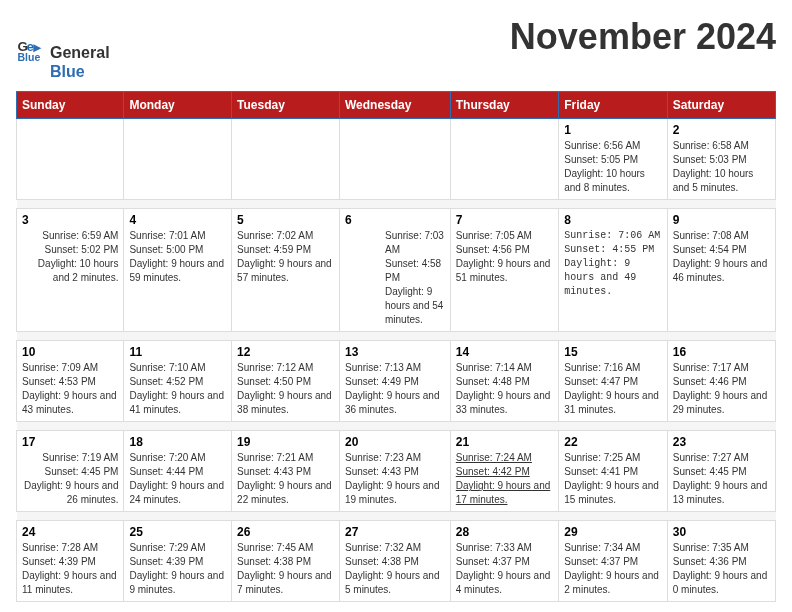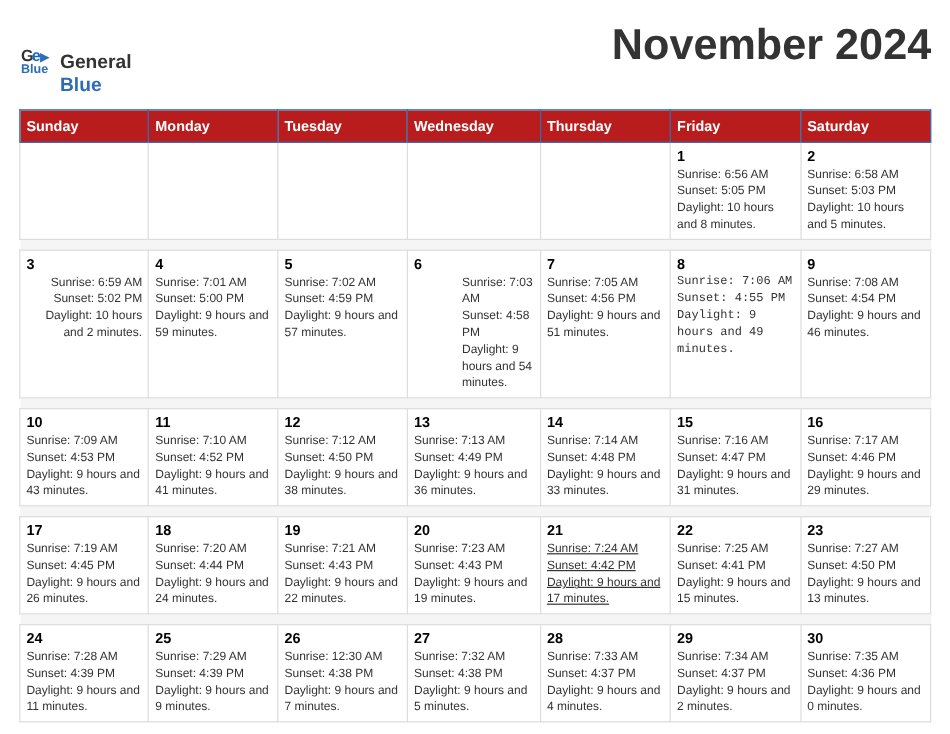--- a/index.html
+++ b/index.html
@@ -225,21 +225,21 @@
 Sunset: 4:46 PM
 Daylight: 9 hours and 29 minutes.</div>
         </td>
       </tr>
       <tr class="row-spacer">
         <td colspan="7"></td>
       </tr>
       <tr>
         <td>
           <span class="day-num">17</span>
-          <div class="day-info" style="white-space: pre-line;">Sunrise: 7:19 AM
+          <div class="day-info" style="white-space: pre-line; text-align: right;">Sunrise: 7:19 AM
 Sunset: 4:45 PM
 Daylight: 9 hours and 26 minutes.</div>
         </td>
         <td>
           <span class="day-num">18</span>
           <div class="day-info" style="white-space: pre-line;">Sunrise: 7:20 AM
 Sunset: 4:44 PM
 Daylight: 9 hours and 24 minutes.</div>
         </td>
         <td>
@@ -262,21 +262,21 @@
         </td>
         <td>
           <span class="day-num">22</span>
           <div class="day-info" style="white-space: pre-line;">Sunrise: 7:25 AM
 Sunset: 4:41 PM
 Daylight: 9 hours and 15 minutes.</div>
         </td>
         <td>
           <span class="day-num">23</span>
           <div class="day-info" style="white-space: pre-line;">Sunrise: 7:27 AM
-Sunset: 4:50 PM
+Sunset: 4:45 PM
 Daylight: 9 hours and 13 minutes.</div>
         </td>
       </tr>
       <tr class="row-spacer">
         <td colspan="7"></td>
       </tr>
       <tr>
         <td>
           <span class="day-num">24</span>
           <div class="day-info" style="white-space: pre-line;">Sunrise: 7:28 AM
@@ -284,21 +284,21 @@
 Daylight: 9 hours and 11 minutes.</div>
         </td>
         <td>
           <span class="day-num">25</span>
           <div class="day-info" style="white-space: pre-line;">Sunrise: 7:29 AM
 Sunset: 4:39 PM
 Daylight: 9 hours and 9 minutes.</div>
         </td>
         <td>
           <span class="day-num">26</span>
-          <div class="day-info" style="white-space: pre-line;">Sunrise: 12:30 AM
+          <div class="day-info" style="white-space: pre-line;">Sunrise: 7:45 AM
 Sunset: 4:38 PM
 Daylight: 9 hours and 7 minutes.</div>
         </td>
         <td>
           <span class="day-num">27</span>
           <div class="day-info" style="white-space: pre-line;">Sunrise: 7:32 AM
 Sunset: 4:38 PM
 Daylight: 9 hours and 5 minutes.</div>
         </td>
         <td>

